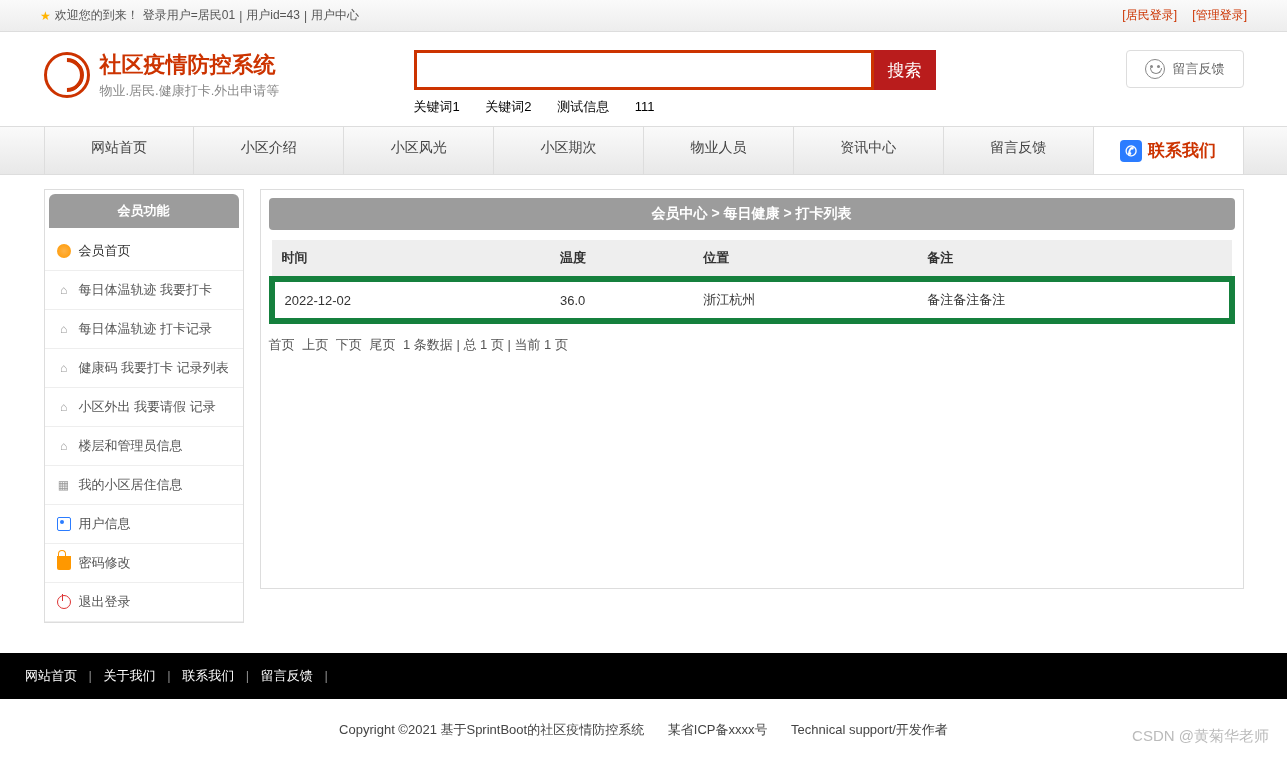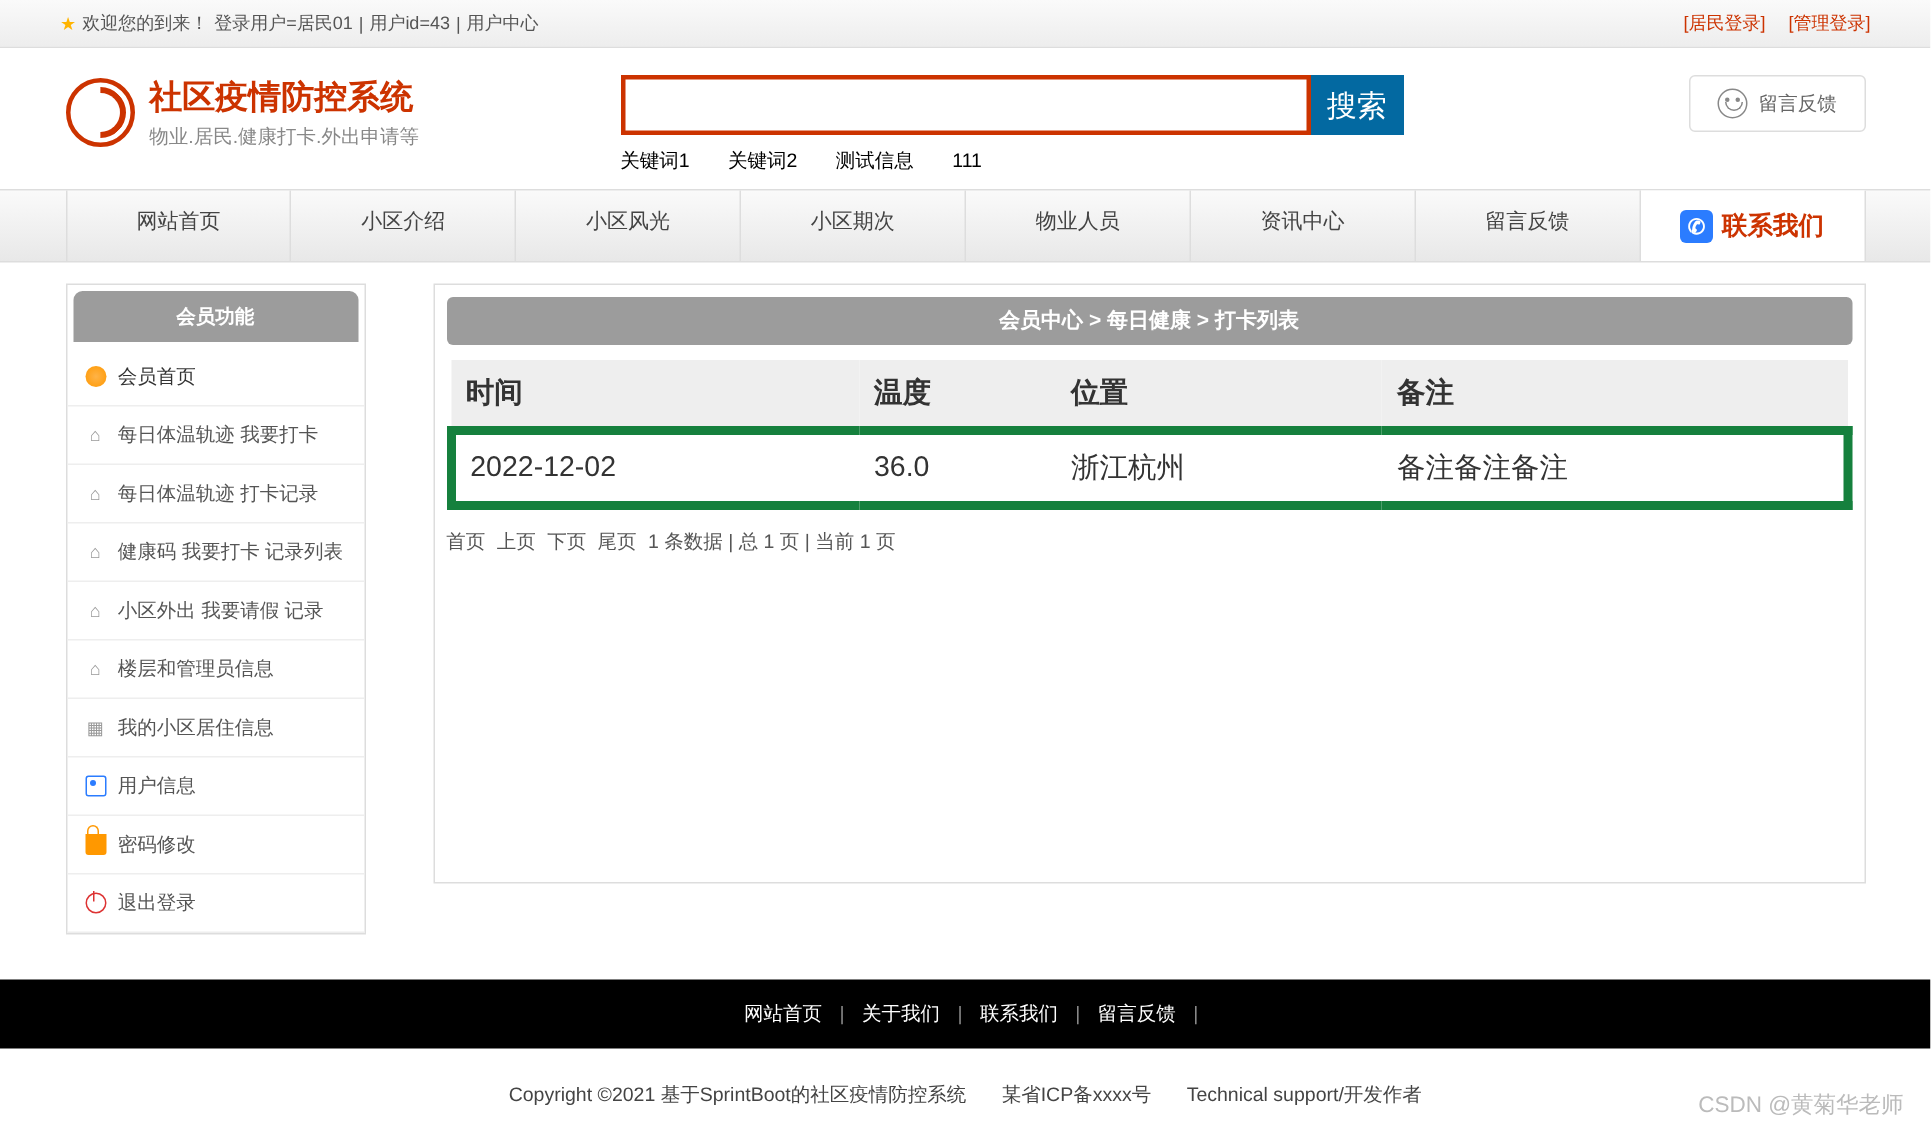--- a/index.html
+++ b/index.html
@@ -14,61 +14,61 @@
 .header { max-width: 1200px; margin: 0 auto; padding: 18px 0 10px; display: flex; align-items: flex-start; }
 .logo-block { display: flex; align-items: center; gap: 10px; width: 370px; }
 .logo-circle { width: 46px; height: 46px; border-radius: 50%; border: 3px solid #c30; position: relative; display:flex; align-items:center; justify-content:center; }
 .logo-circle::after { content:""; position:absolute; width: 26px; height: 26px; border: 4px solid #c30; border-radius: 50%; border-left-color: transparent; border-bottom-color: transparent; transform: rotate(45deg); }
 .logo-txt h1 { color: #c30; font-size: 22px; font-weight: bold; }
 .logo-txt p { color: #888; font-size: 13px; margin-top: 2px; }
 
 .search-block { flex: 1; }
 .search-row { display: flex; }
 .search-input { border: 3px solid #c30; height: 40px; width: 460px; padding: 0 8px; outline: none; font-size: 14px; }
-.search-btn { background: #0369a1; color: #fff; border: none; width: 62px; height: 40px; font-size: 20px; cursor: pointer; }
+.search-btn { background: #b91c1c; color: #fff; border: none; width: 62px; height: 40px; font-size: 17px; cursor: pointer; }
 .keywords { margin-top: 8px; color: #000000; font-size: 13px; }
 .keywords span { margin-right: 22px; cursor: pointer; }
 
 .feedback-btn { border: 1px solid #ddd; border-radius: 4px; padding: 8px 18px; display: flex; align-items: center; gap: 8px; color: #666; cursor: pointer; margin-left: 20px; }
 .feedback-btn .face { width: 20px; height: 20px; border: 1.5px solid #888; border-radius: 50%; position: relative; }
 .feedback-btn .face::before { content:""; position:absolute; top:5px; left:4px; width:3px; height:3px; background:#888; border-radius:50%; box-shadow: 7px 0 #888; }
 .feedback-btn .face::after { content:""; position:absolute; bottom:4px; left:4px; width:10px; height:5px; border:1.5px solid #888; border-top:none; border-radius: 0 0 10px 10px; }
 
 .nav { background: linear-gradient(#fafafa,#e8e8e8); border-top: 1px solid #ddd; border-bottom: 1px solid #ddd; }
 .nav-inner { max-width: 1200px; margin: 0 auto; display: flex; }
 .nav-item { flex: 1; text-align: center; padding: 12px 0; border-right: 1px solid #ddd; color: #444; cursor: pointer; font-size: 14px; }
 .nav-item:first-child { border-left: 1px solid #ddd; }
 .nav-contact { background: #fff; color: #c30; font-weight: bold; display: flex; align-items: center; justify-content: center; gap: 6px; font-size: 17px; }
 .nav-contact .phone { width: 22px; height: 22px; background: #2b7cff; border-radius: 4px; display:flex; align-items:center; justify-content:center; color:#fff; font-size:14px; }
 
-.main { max-width: 1200px; margin: 14px auto 0; display: flex; gap: 29px; align-items: flex-start; }
+.main { max-width: 1200px; margin: 14px auto 0; display: flex; gap: 0; align-items: flex-start; }
 .sidebar { width: 200px; border: 1px solid #ddd; }
 .sidebar-hd { background: #9c9c9c; color: #fff; text-align: center; padding: 8px 0; font-weight: bold; border-radius: 6px 6px 0 0; margin: 4px; }
 .sidebar-list { }
 .sidebar-item { padding: 10px 12px; border-bottom: 1px solid #eee; color: #555; display: flex; align-items: center; gap: 8px; cursor: pointer; font-size: 13px; }
 .sidebar-item.active { color: #333; }
 .sidebar-item .ico { width: 14px; height: 14px; display:inline-flex; align-items:center; justify-content:center; color:#999; font-size:12px; }
 .ico-circle-orange { width:14px; height:14px; background: radial-gradient(#ffb347,#ff9800); border-radius:50%; display:inline-block; }
 .ico-card { width:14px; height:10px; border:1.5px solid #2b7cff; border-radius:2px; position:relative; }
 .ico-card::after { content:""; position:absolute; top:2px; left:2px; width:4px; height:4px; background:#2b7cff; border-radius:50%; }
 .ico-lock { width:10px; height:10px; background:#ff9800; border-radius: 0 0 2px 2px; position:relative; }
 .ico-lock::before { content:""; position:absolute; top:-6px; left:1px; width:6px; height:6px; border:1.5px solid #ff9800; border-bottom:none; border-radius:6px 6px 0 0; }
 .ico-power { width:12px; height:12px; border:1.5px solid #d33; border-radius:50%; position:relative; }
 .ico-power::after { content:""; position:absolute; top:-2px; left:4px; width:1.5px; height:7px; background:#d33; }
 
 .content { flex: 1; border: 1px solid #ddd; padding: 8px; min-height: 400px; margin-left: 16px; }
 .breadcrumb { background: #9c9c9c; color: #fff; text-align: center; padding: 7px 0; font-weight: bold; font-size: 14px; border-radius: 4px; }
 table.data { width: 100%; border-collapse: collapse; margin-top: 10px; }
-table.data th, table.data td { text-align: left; padding: 9px 10px; font-size: 19px; }
+table.data th, table.data td { text-align: left; padding: 9px 10px; font-size: 13px; }
 table.data thead tr { background: #eee; }
 table.data tbody tr { border: 6px solid #15803d; }
 .pager { margin-top: 12px; color: #555; font-size: 13px; }
 .pager a { color: #555; margin-right: 4px; cursor:pointer; }
 
-.footer-black { background: #000; margin-top: 30px; padding: 14px 0; text-align: center; color: #fff; font-size: 13px; }
+.footer-black { background: #000; margin-top: 30px; padding: 14px 17px; color: #fff; font-size: 13px; }
 .footer-black a { color: #fff; margin: 0 8px; }
 .footer-black .sep { color: #888; }
 .footer-copy { text-align: center; padding: 22px 0; color: #444; font-size: 13px; }
 .footer-copy span { margin: 0 10px; }
 
 .watermark { position: fixed; right: 18px; bottom: 12px; color: #bbb; font-size: 15px; }
 </style>
 </head>
 <body>
 

